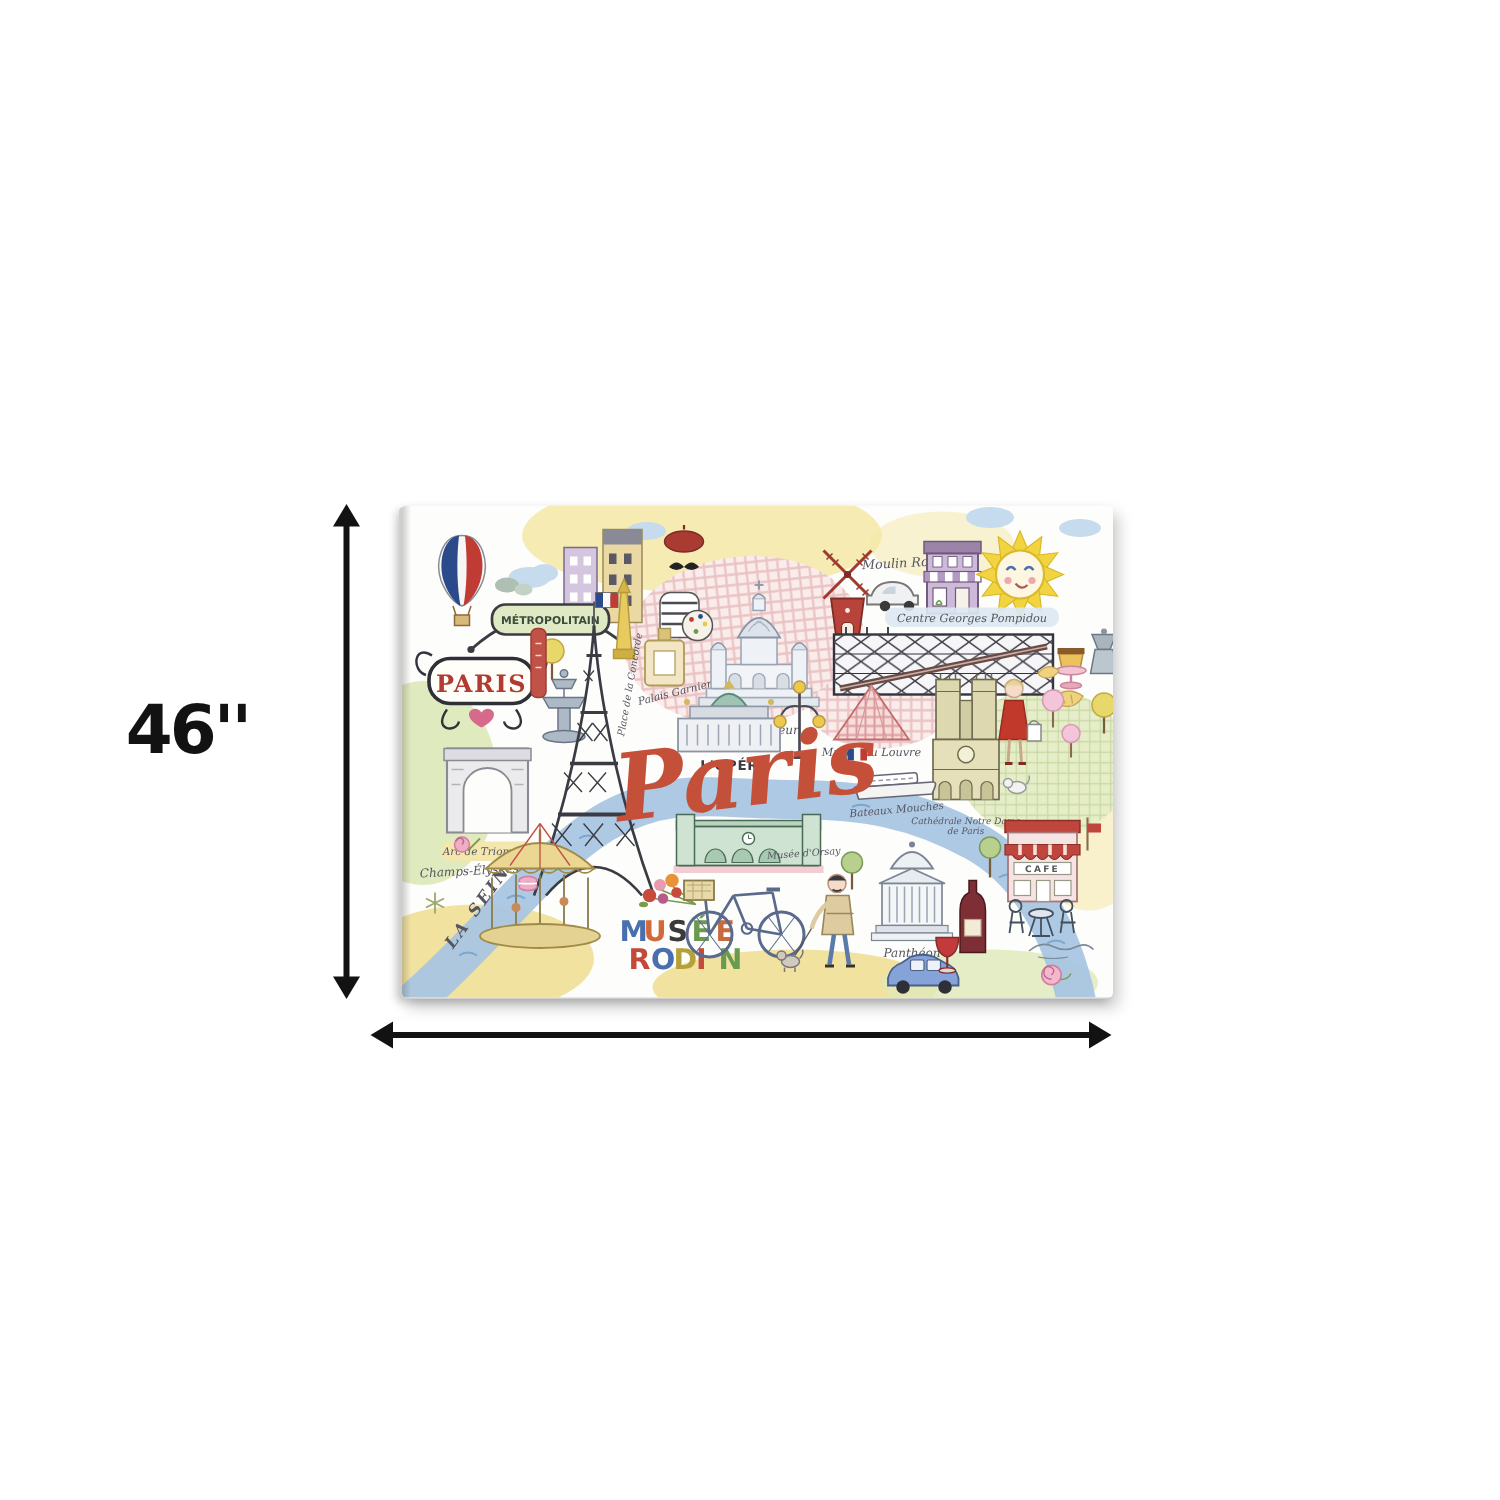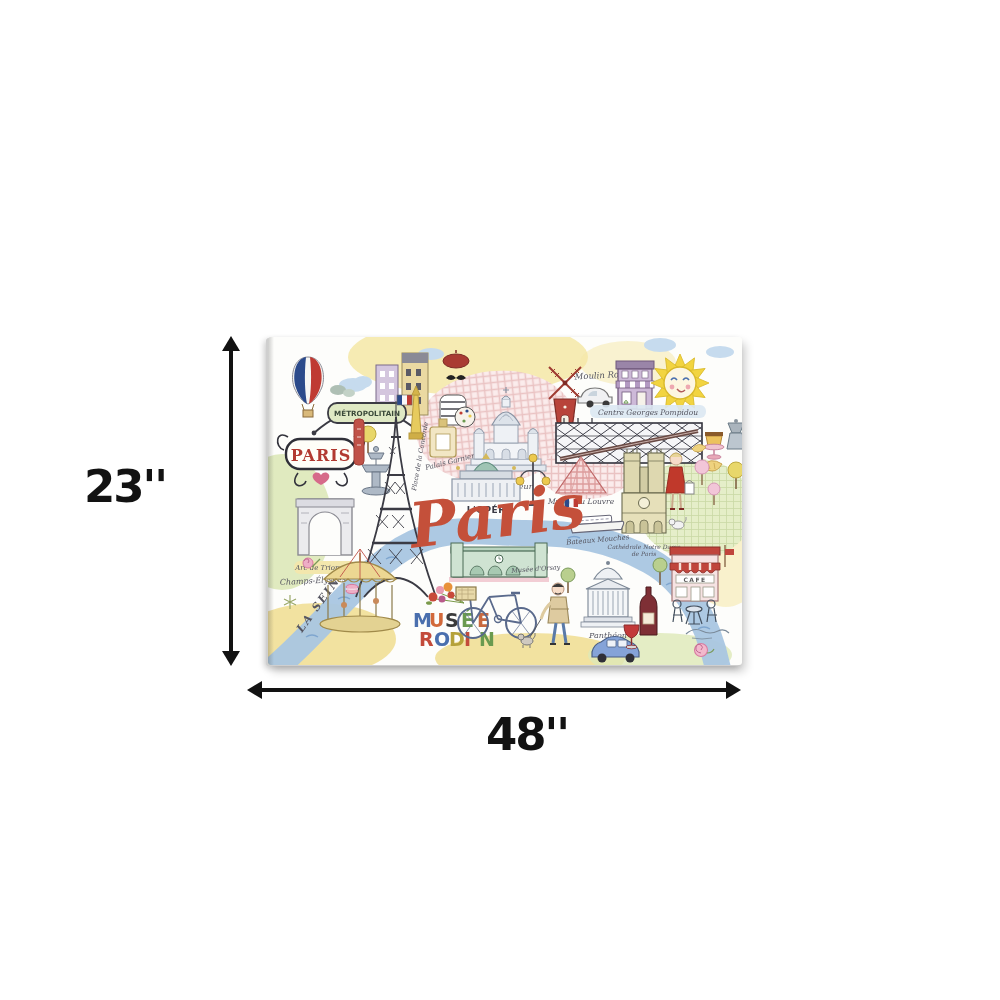--- a/index.html
+++ b/index.html
@@ -555,22 +555,21 @@
 
       <text x="232" y="200" text-anchor="middle" font-family="DejaVu Serif, serif" font-style="italic" font-weight="bold" font-size="62" fill="#c4503a" transform="rotate(-7 232 200)">Paris</text>
     </svg>
   </div>
 
   <div class="dim dim-v">
     <div class="head-up"></div>
     <div class="shaft"></div>
     <div class="head-down"></div>
   </div>
-  <div class="dim-label dim-label-h">23''</div>
+  <div class="dim-label dim-label-h">46''</div>
 
   <div class="dim dim-h">
     <div class="head-left"></div>
     <div class="shaft"></div>
     <div class="head-right"></div>
   </div>
-  <div class="dim-label dim-label-w">48''</div>
 
 </div>
 
 </body></html>

